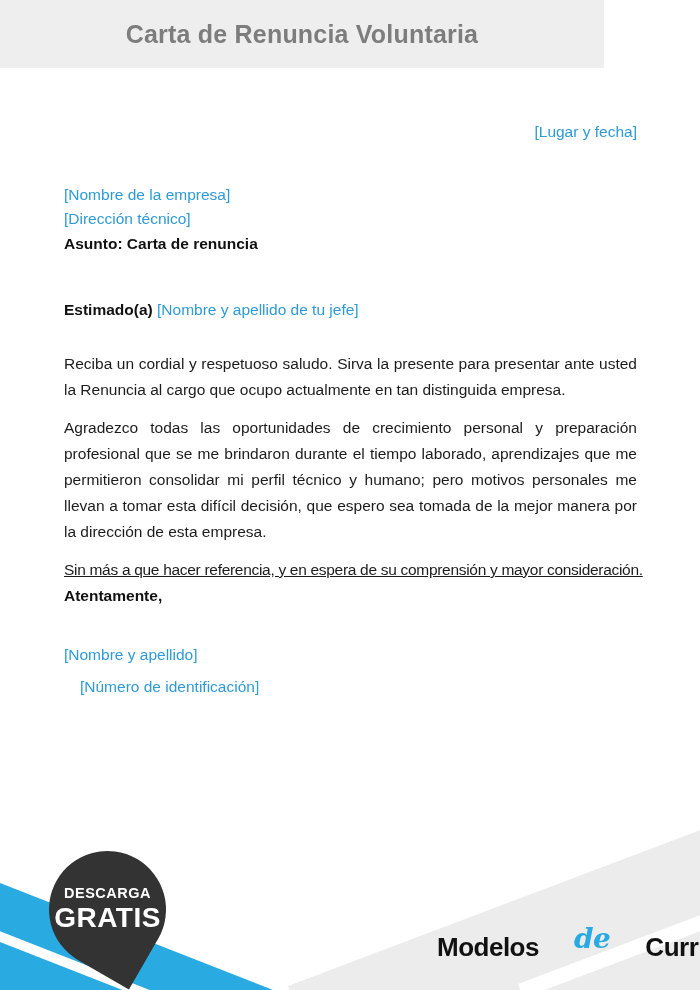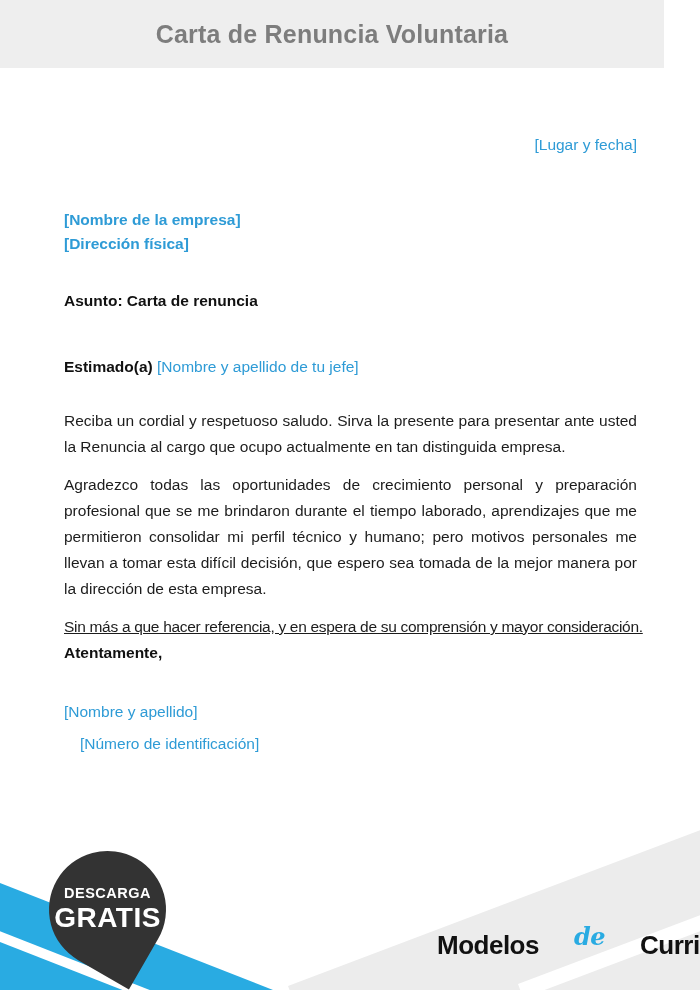--- a/index.html
+++ b/index.html
@@ -6,37 +6,37 @@
   .page{
     position:relative;
     width:700px;height:990px;
     overflow:hidden;
     background:#ffffff;
     font-family:"Liberation Sans", sans-serif;
     color:#1c1c1c;
   }
   
   .header-band{
-    position:absolute;left:0;top:0;width:664px;height:68px;
+    position:absolute;left:0;top:0;width:604px;height:68px;
     background:#eeeeee;
     display:flex;align-items:center;justify-content:center;
   }
   .header-title{
     font-size:25px;font-weight:700;color:#7d7d7d;letter-spacing:.2px;
   }
   
   .letter{
-    position:absolute;left:0;top:84px;width:700px;
+    position:absolute;left:0;top:71px;width:700px;
     padding:0 63px 0 64px;box-sizing:border-box;
     font-size:15.5px;line-height:26px;
   }
   .ph{color:#2e9bd6;}
   .date-line{margin-top:48px;text-align:right;}
-  .addr-block{margin-top:50px;line-height:24px;font-weight:bold;}
-  .subject{margin-top:32px;font-weight:700;color:#111;}
+  .addr-block{margin-top:38px;line-height:24px;}
+  .subject{font-weight:700;color:#111;}
   .salutation{margin-top:40px;}
   .salutation .prefix{font-weight:600;color:#111;}
   .para{margin:12px 0 0 0;text-align:justify;}
   .para.first{margin-top:28px;}
   .para.nowrap{white-space:nowrap;letter-spacing:-0.3px;text-align:center;text-decoration:underline;}
   .closing{font-weight:600;color:#111;}
   .sig-name{margin-top:33px;}
   .sig-id{margin-top:6px;margin-left:16px;}
   
   .stripe{position:absolute;transform-origin:top left;}
@@ -84,39 +84,39 @@
   .brand{
     position:absolute;left:437px;top:922px;z-index:3;
     display:flex;align-items:center;
     font-weight:700;color:#111;font-size:26px;letter-spacing:-0.5px;
     white-space:nowrap;
     gap:36px;
   }
   .brand .de{
     font-family:"DejaVu Serif", serif;
     font-style:italic;font-weight:700;
-    font-size:24px;color:var(--accent);
+    font-size:28px;color:var(--accent);
     margin:0 -1px 18px -1px;
   }
 </style>
 </head>
 <body>
 
 <div class="page" style="--accent:#29abe2">
 
   <div class="header-band">
     <div class="header-title">Carta de Renuncia Voluntaria</div>
   </div>
 
   <div class="letter">
     <div class="date-line ph">[Lugar y fecha]</div>
 
     <div class="addr-block">
       <div class="ph">[Nombre de la empresa]</div>
-      <div class="ph">[Dirección física]</div>
+      <div class="ph">[Dirección técnico]</div>
     </div>
 
     <div class="subject">Asunto: Carta de renuncia</div>
 
     <div class="salutation">
       <div><span class="prefix">Estimado(a) </span><span class="ph">[Nombre y apellido de tu jefe]</span></div>
     </div>
 
     <p class="para first">Reciba un cordial y respetuoso saludo. Sirva la presente para presentar ante usted la Renuncia al cargo que ocupo actualmente en tan distinguida empresa.</p>
     <p class="para">Agradezco todas las oportunidades de crecimiento personal y preparación profesional que se me brindaron durante el tiempo laborado, aprendizajes que me permitieron consolidar mi perfil técnico y humano; pero motivos personales me llevan a tomar esta difícil decisión, que espero sea tomada de la mejor manera por la dirección de esta empresa.</p>

